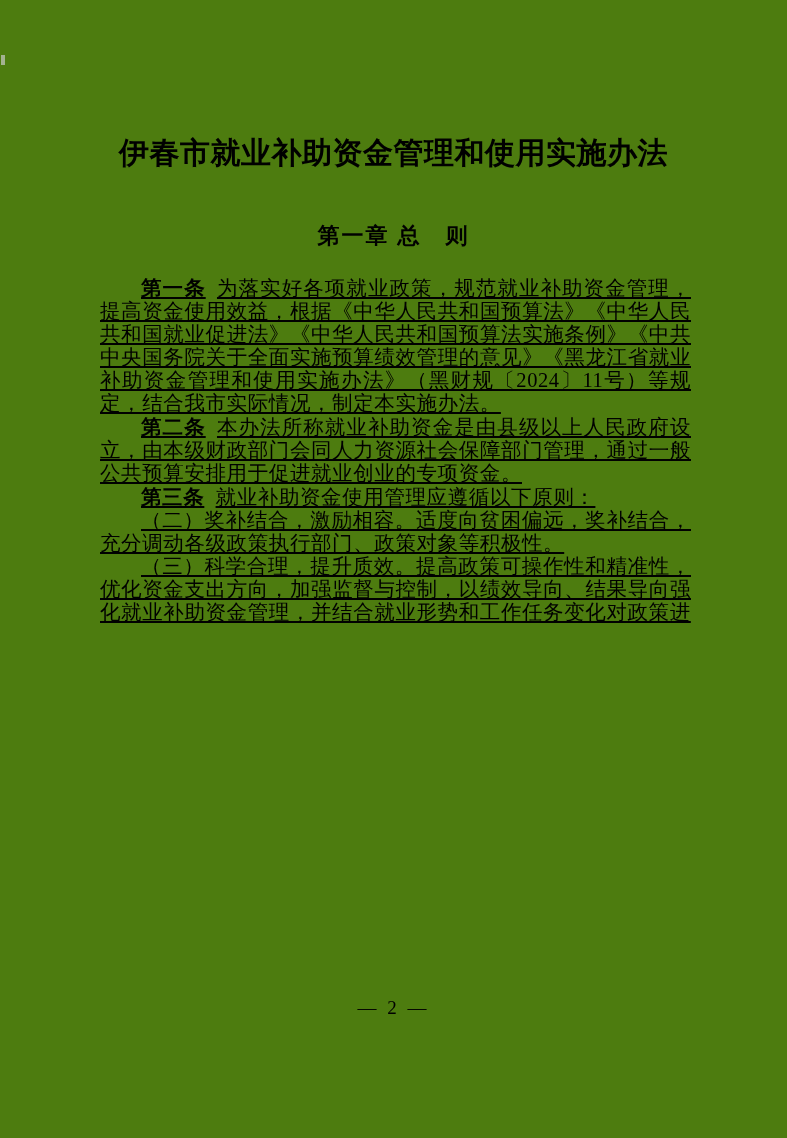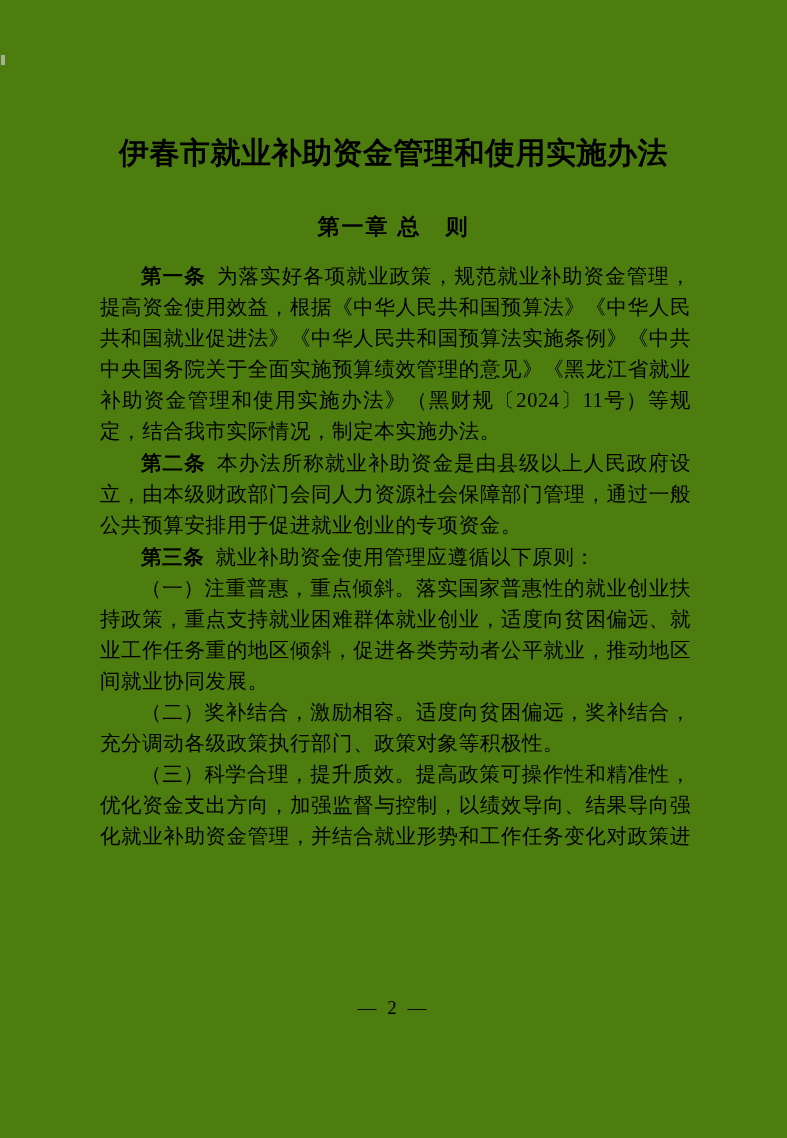--- a/index.html
+++ b/index.html
@@ -39,41 +39,42 @@
     margin: 0;
     text-align: center;
     font-family: "Liberation Serif", "DejaVu Serif", serif;
     font-weight: 700;
     font-size: 30px;
     letter-spacing: 0.5px;
     color: #000;
   }
   .chapter-heading {
     position: absolute;
-    top: 212px;
+    top: 221px;
     left: 0;
     width: 100%;
     margin: 0;
     text-align: center;
     font-family: "Liberation Sans", "DejaVu Sans", sans-serif;
     font-weight: 700;
     font-size: 22px;
     letter-spacing: 2px;
     color: #000;
   }
   .body-text {
     position: absolute;
-    top: 260px;
+    top: 276px;
     left: 100px;
     width: 591px;
     font-size: 20.5px;
-    line-height: 31px;
+    line-height: 23px;
     letter-spacing: 0.6px;
     text-align: justify;
     color: #000;
+    text-decoration: underline;
   }
   .body-text p {
     margin: 0;
     padding: 0;
     text-indent: 2em;
   }
   .clause-label {
     font-weight: 700;
     font-family: "Liberation Sans", "DejaVu Sans", sans-serif;
     margin-right: 0.55em;
@@ -105,21 +106,20 @@
   <h2 class="chapter-heading">第一章 总　则</h2>
 
   <div class="body-text">
 
     <p><span class="clause-label">第一条</span><span>为落实好各项就业政策，规范就业补助资金管理，提高资金使用效益，根据《中华人民共和国预算法》《中华人民共和国就业促进法》《中华人民共和国预算法实施条例》《中共中央国务院关于全面实施预算绩效管理的意见》《黑龙江省就业补助资金管理和使用实施办法》（黑财规〔2024〕11号）等规定，结合我市实际情况，制定本实施办法。</span></p>
 
     <p><span class="clause-label">第二条</span><span>本办法所称就业补助资金是由县级以上人民政府设立，由本级财政部门会同人力资源社会保障部门管理，通过一般公共预算安排用于促进就业创业的专项资金。</span></p>
 
     <p><span class="clause-label">第三条</span><span>就业补助资金使用管理应遵循以下原则：</span></p>
 
-    <p><span>（一）注重普惠，重点倾斜。落实国家普惠性的就业创业扶持政策，重点支持就业困难群体就业创业，适度向贫困偏远、就业工作任务重的地区倾斜，促进各类劳动者公平就业，推动地区间就业协同发展。</span></p>
 
     <p><span>（二）奖补结合，激励相容。适度向贫困偏远，奖补结合，充分调动各级政策执行部门、政策对象等积极性。</span></p>
 
     <p><span>（三）科学合理，提升质效。提高政策可操作性和精准性，优化资金支出方向，加强监督与控制，以绩效导向、结果导向强化就业补助资金管理，并结合就业形势和工作任务变化对政策进</span></p>
 
   </div>
 
   <div class="page-number">— 2 —</div>
 
 </div>

